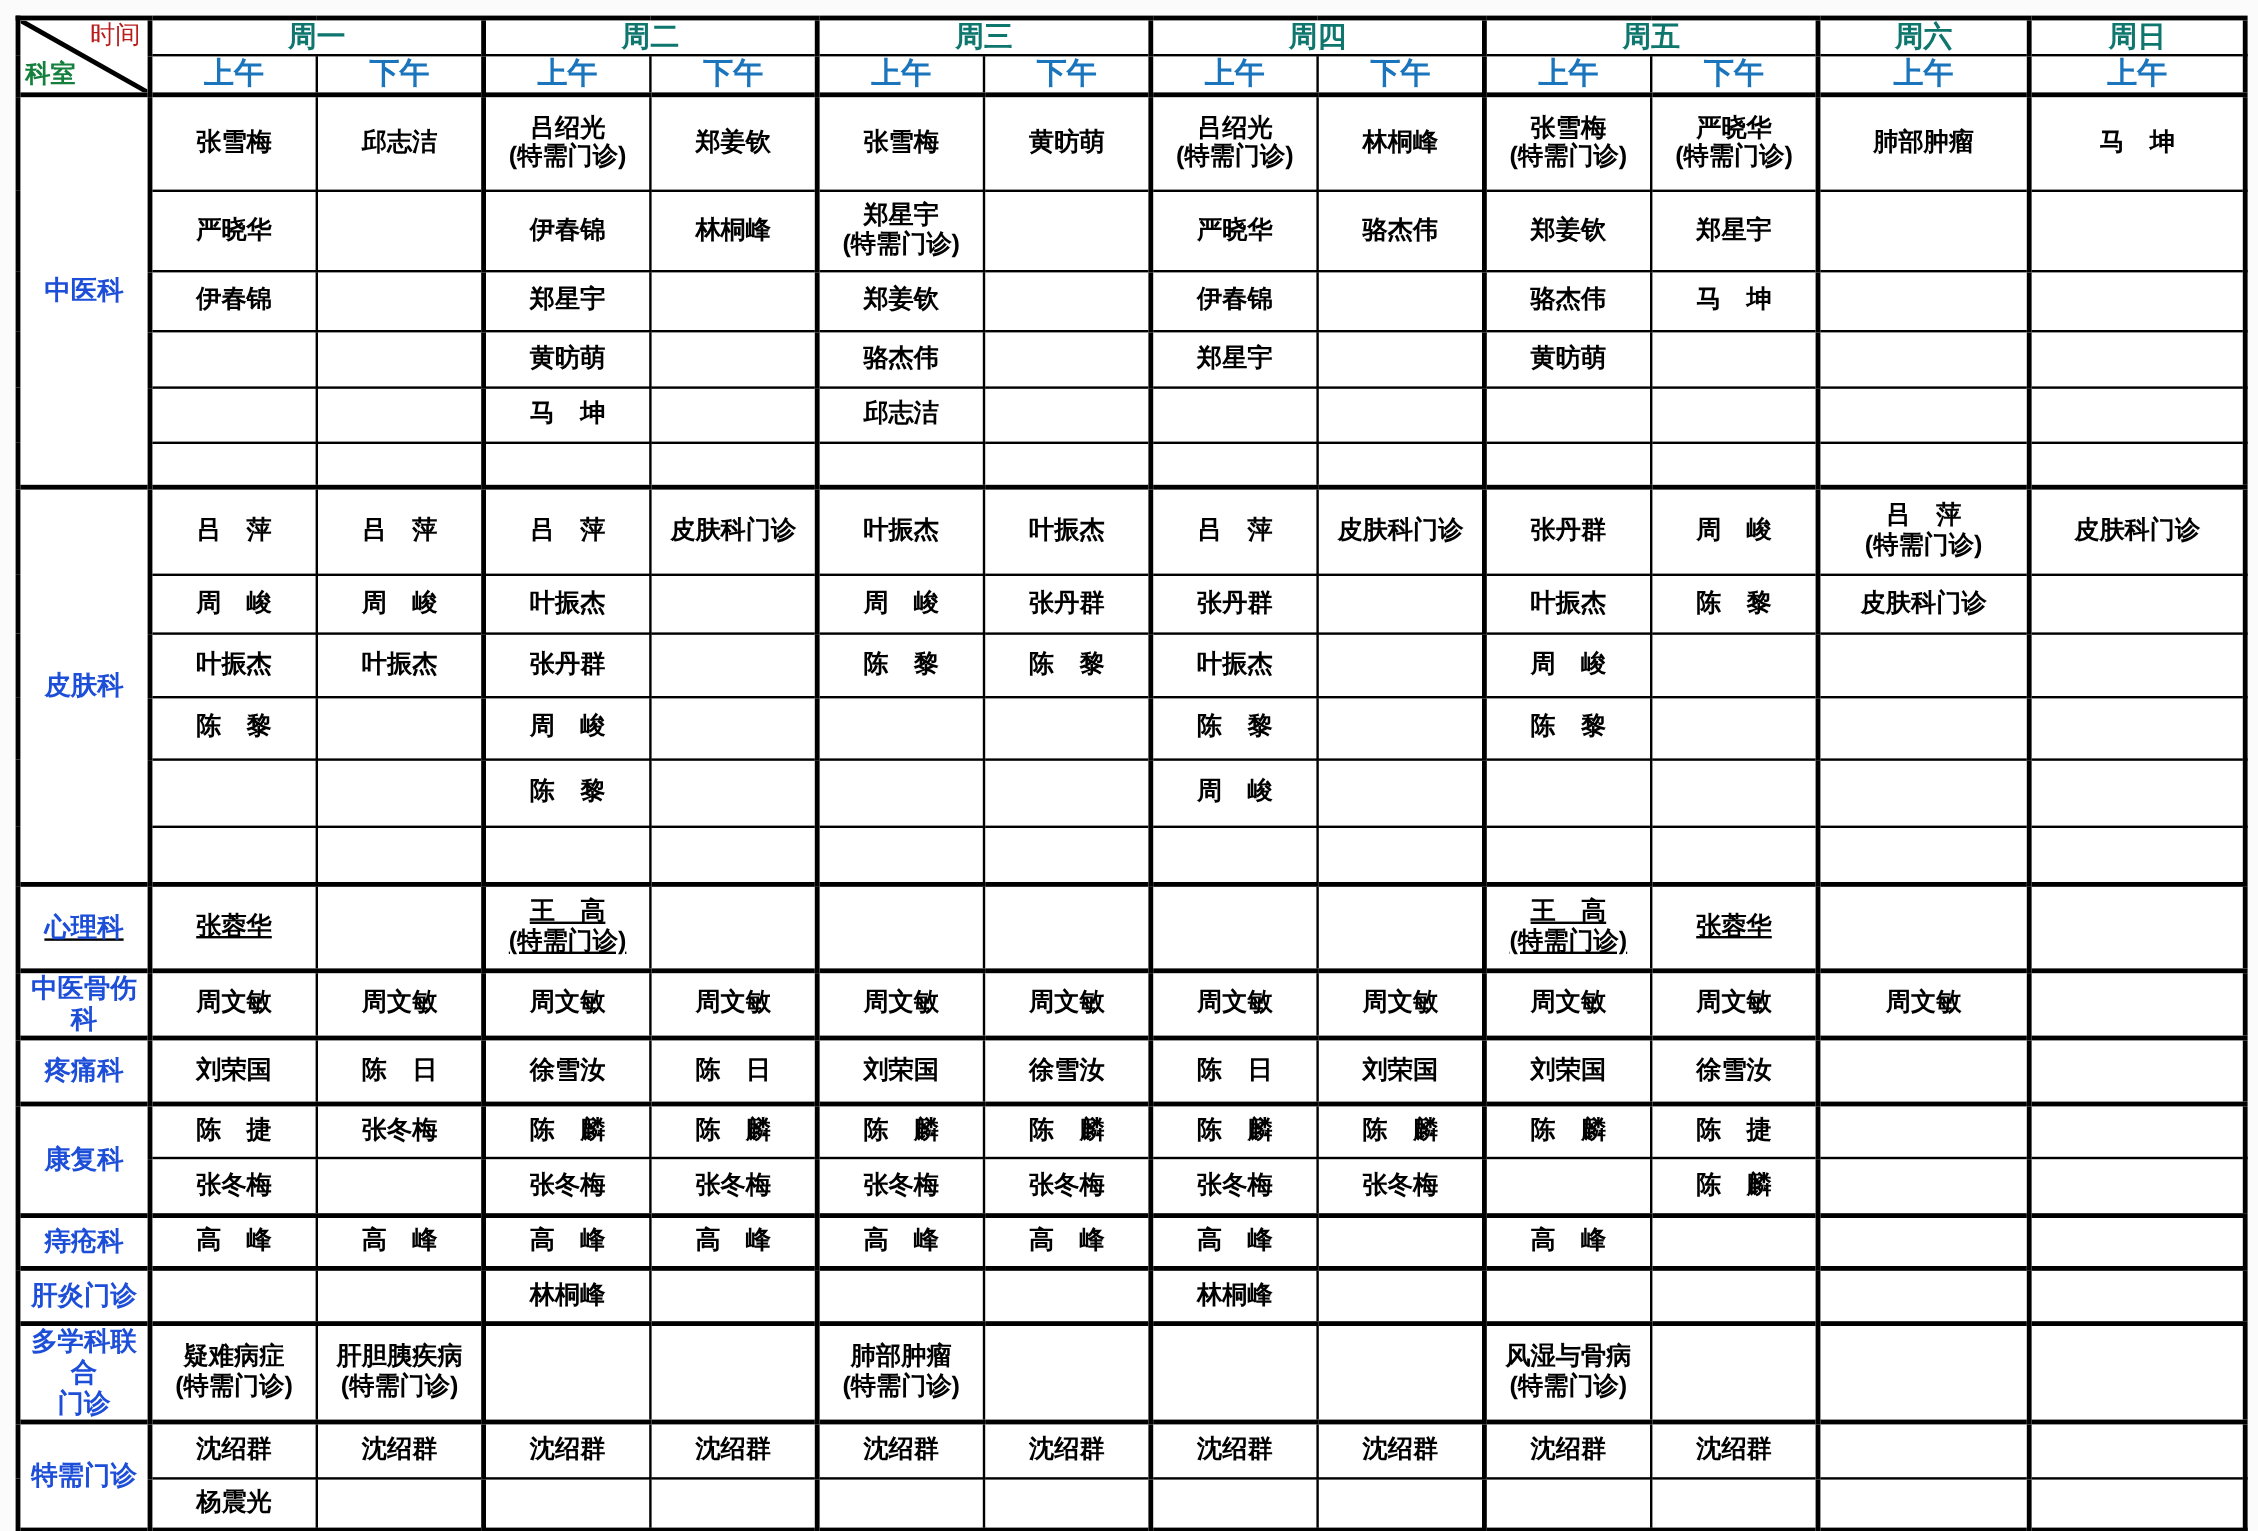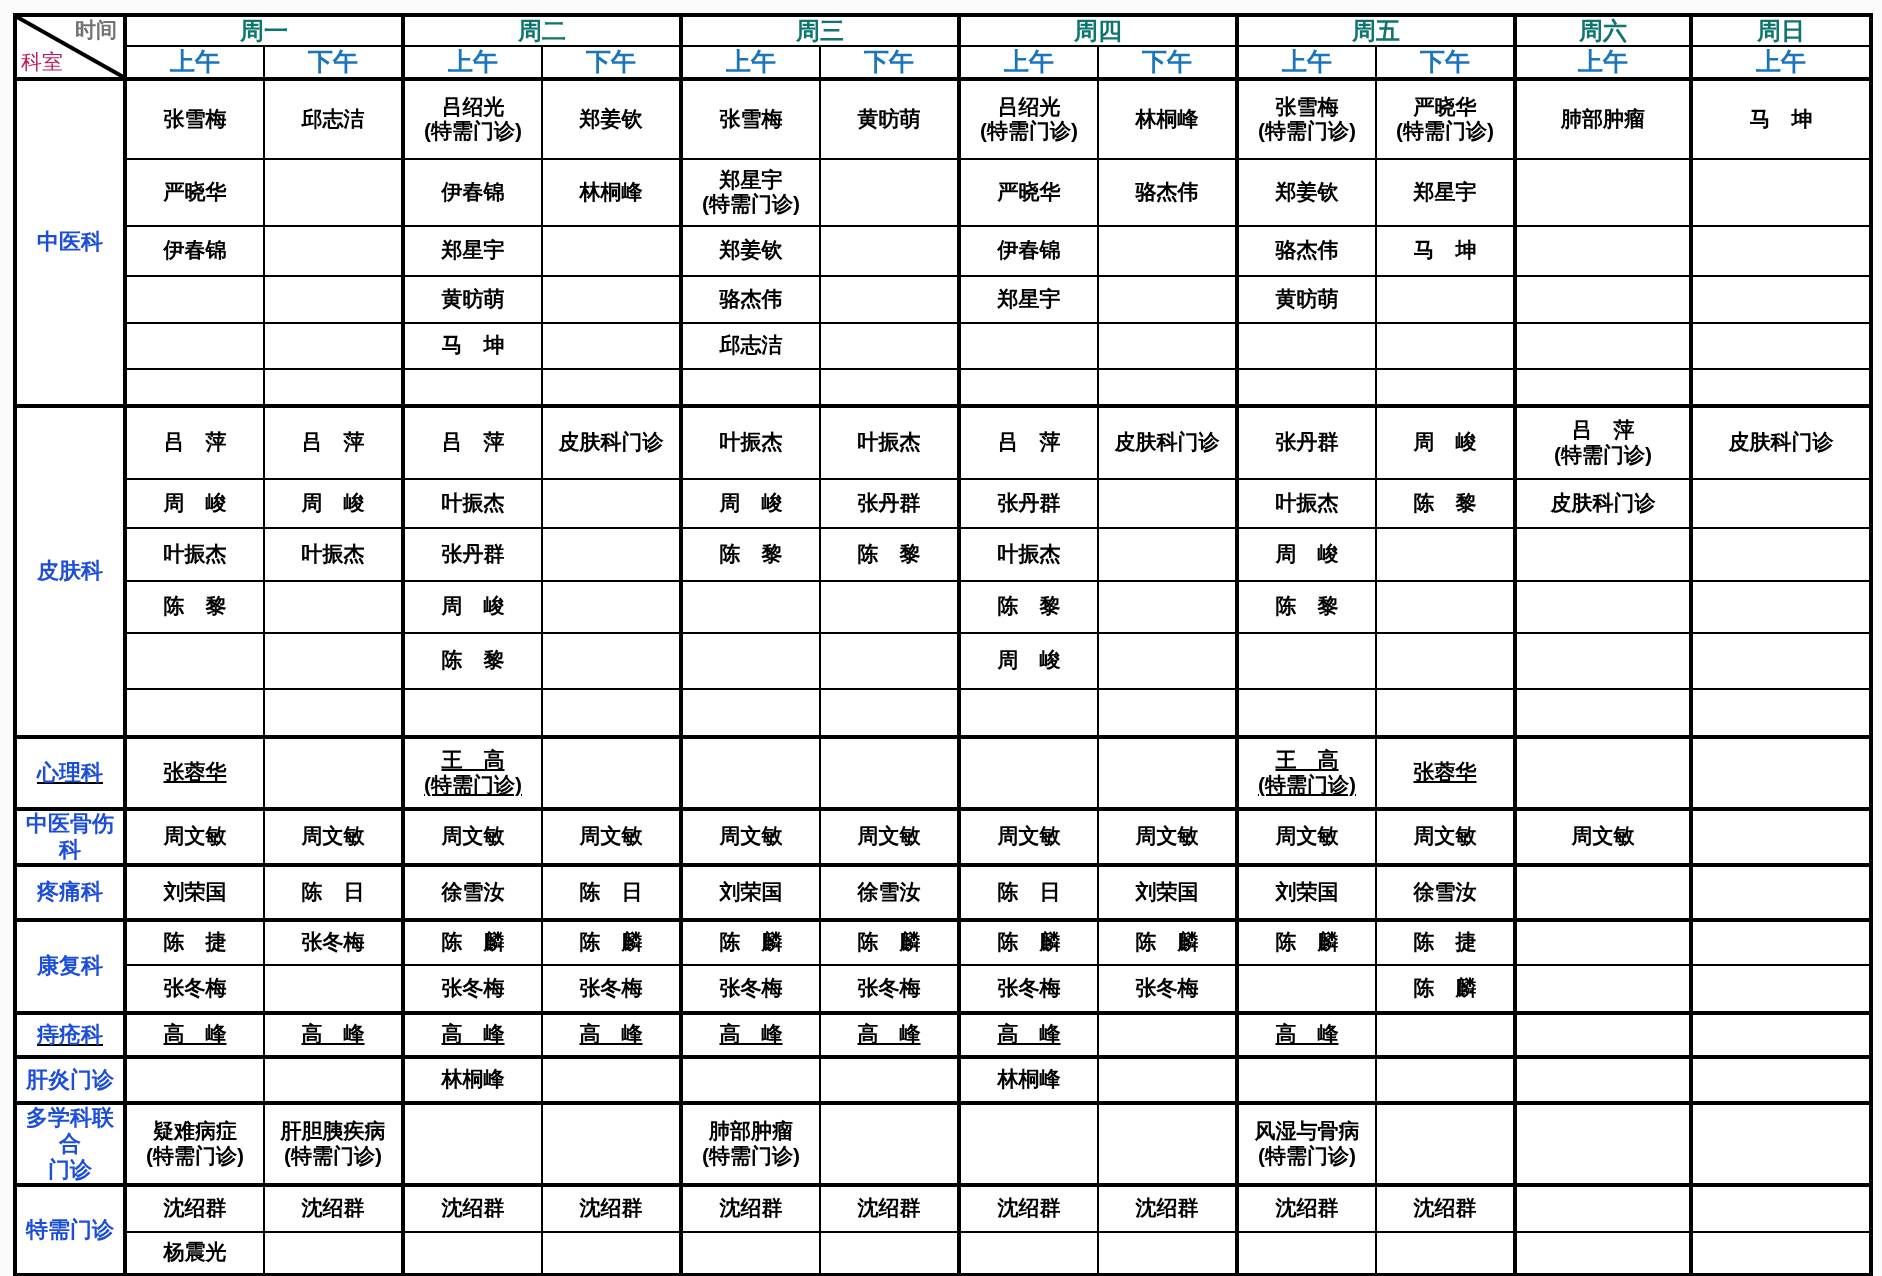--- a/index.html
+++ b/index.html
@@ -41,25 +41,25 @@
     color:#1d4ed8;font-size:22px;
   }
   .schedule td.cell{
     color:#000;font-size:21px;
   }
   
   th.corner{position:relative;padding:0;}
   th.corner svg{position:absolute;left:0;top:0;width:100%;height:100%;display:block;}
   th.corner .tl{
     position:absolute;top:1px;right:6px;
-    color:#737373;font-size:21px;font-weight:bold;
+    color:#b91c1c;font-size:21px;font-weight:normal;
   }
   th.corner .dl{
     position:absolute;bottom:2px;left:4px;
-    color:#be185d;font-size:21px;font-weight:normal;
+    color:#15803d;font-size:21px;font-weight:bold;
   }
 </style>
 </head>
 <body>
 
 <div class="page">
   <table class="schedule">
     <colgroup>
         <col style="width: 110px;">
         <col style="width: 139px;">
@@ -349,21 +349,21 @@
           <td class="cell">张冬梅</td>
           <td class="cell bl">张冬梅</td>
           <td class="cell">张冬梅</td>
           <td class="cell bl">张冬梅</td>
           <td class="cell">张冬梅</td>
           <td class="cell bl"></td>
           <td class="cell">陈　麟</td>
           <td class="cell bl"></td>
           <td class="cell bl"></td>
         </tr>
-        <tr style="height: 44px; text-decoration: underline;">
+        <tr style="height: 44px;">
           <td class="dept bl bt" rowspan="1">痔疮科</td>
           <td class="cell bl bt">高　峰</td>
           <td class="cell bt">高　峰</td>
           <td class="cell bl bt">高　峰</td>
           <td class="cell bt">高　峰</td>
           <td class="cell bl bt">高　峰</td>
           <td class="cell bt">高　峰</td>
           <td class="cell bl bt">高　峰</td>
           <td class="cell bt"></td>
           <td class="cell bl bt">高　峰</td>

